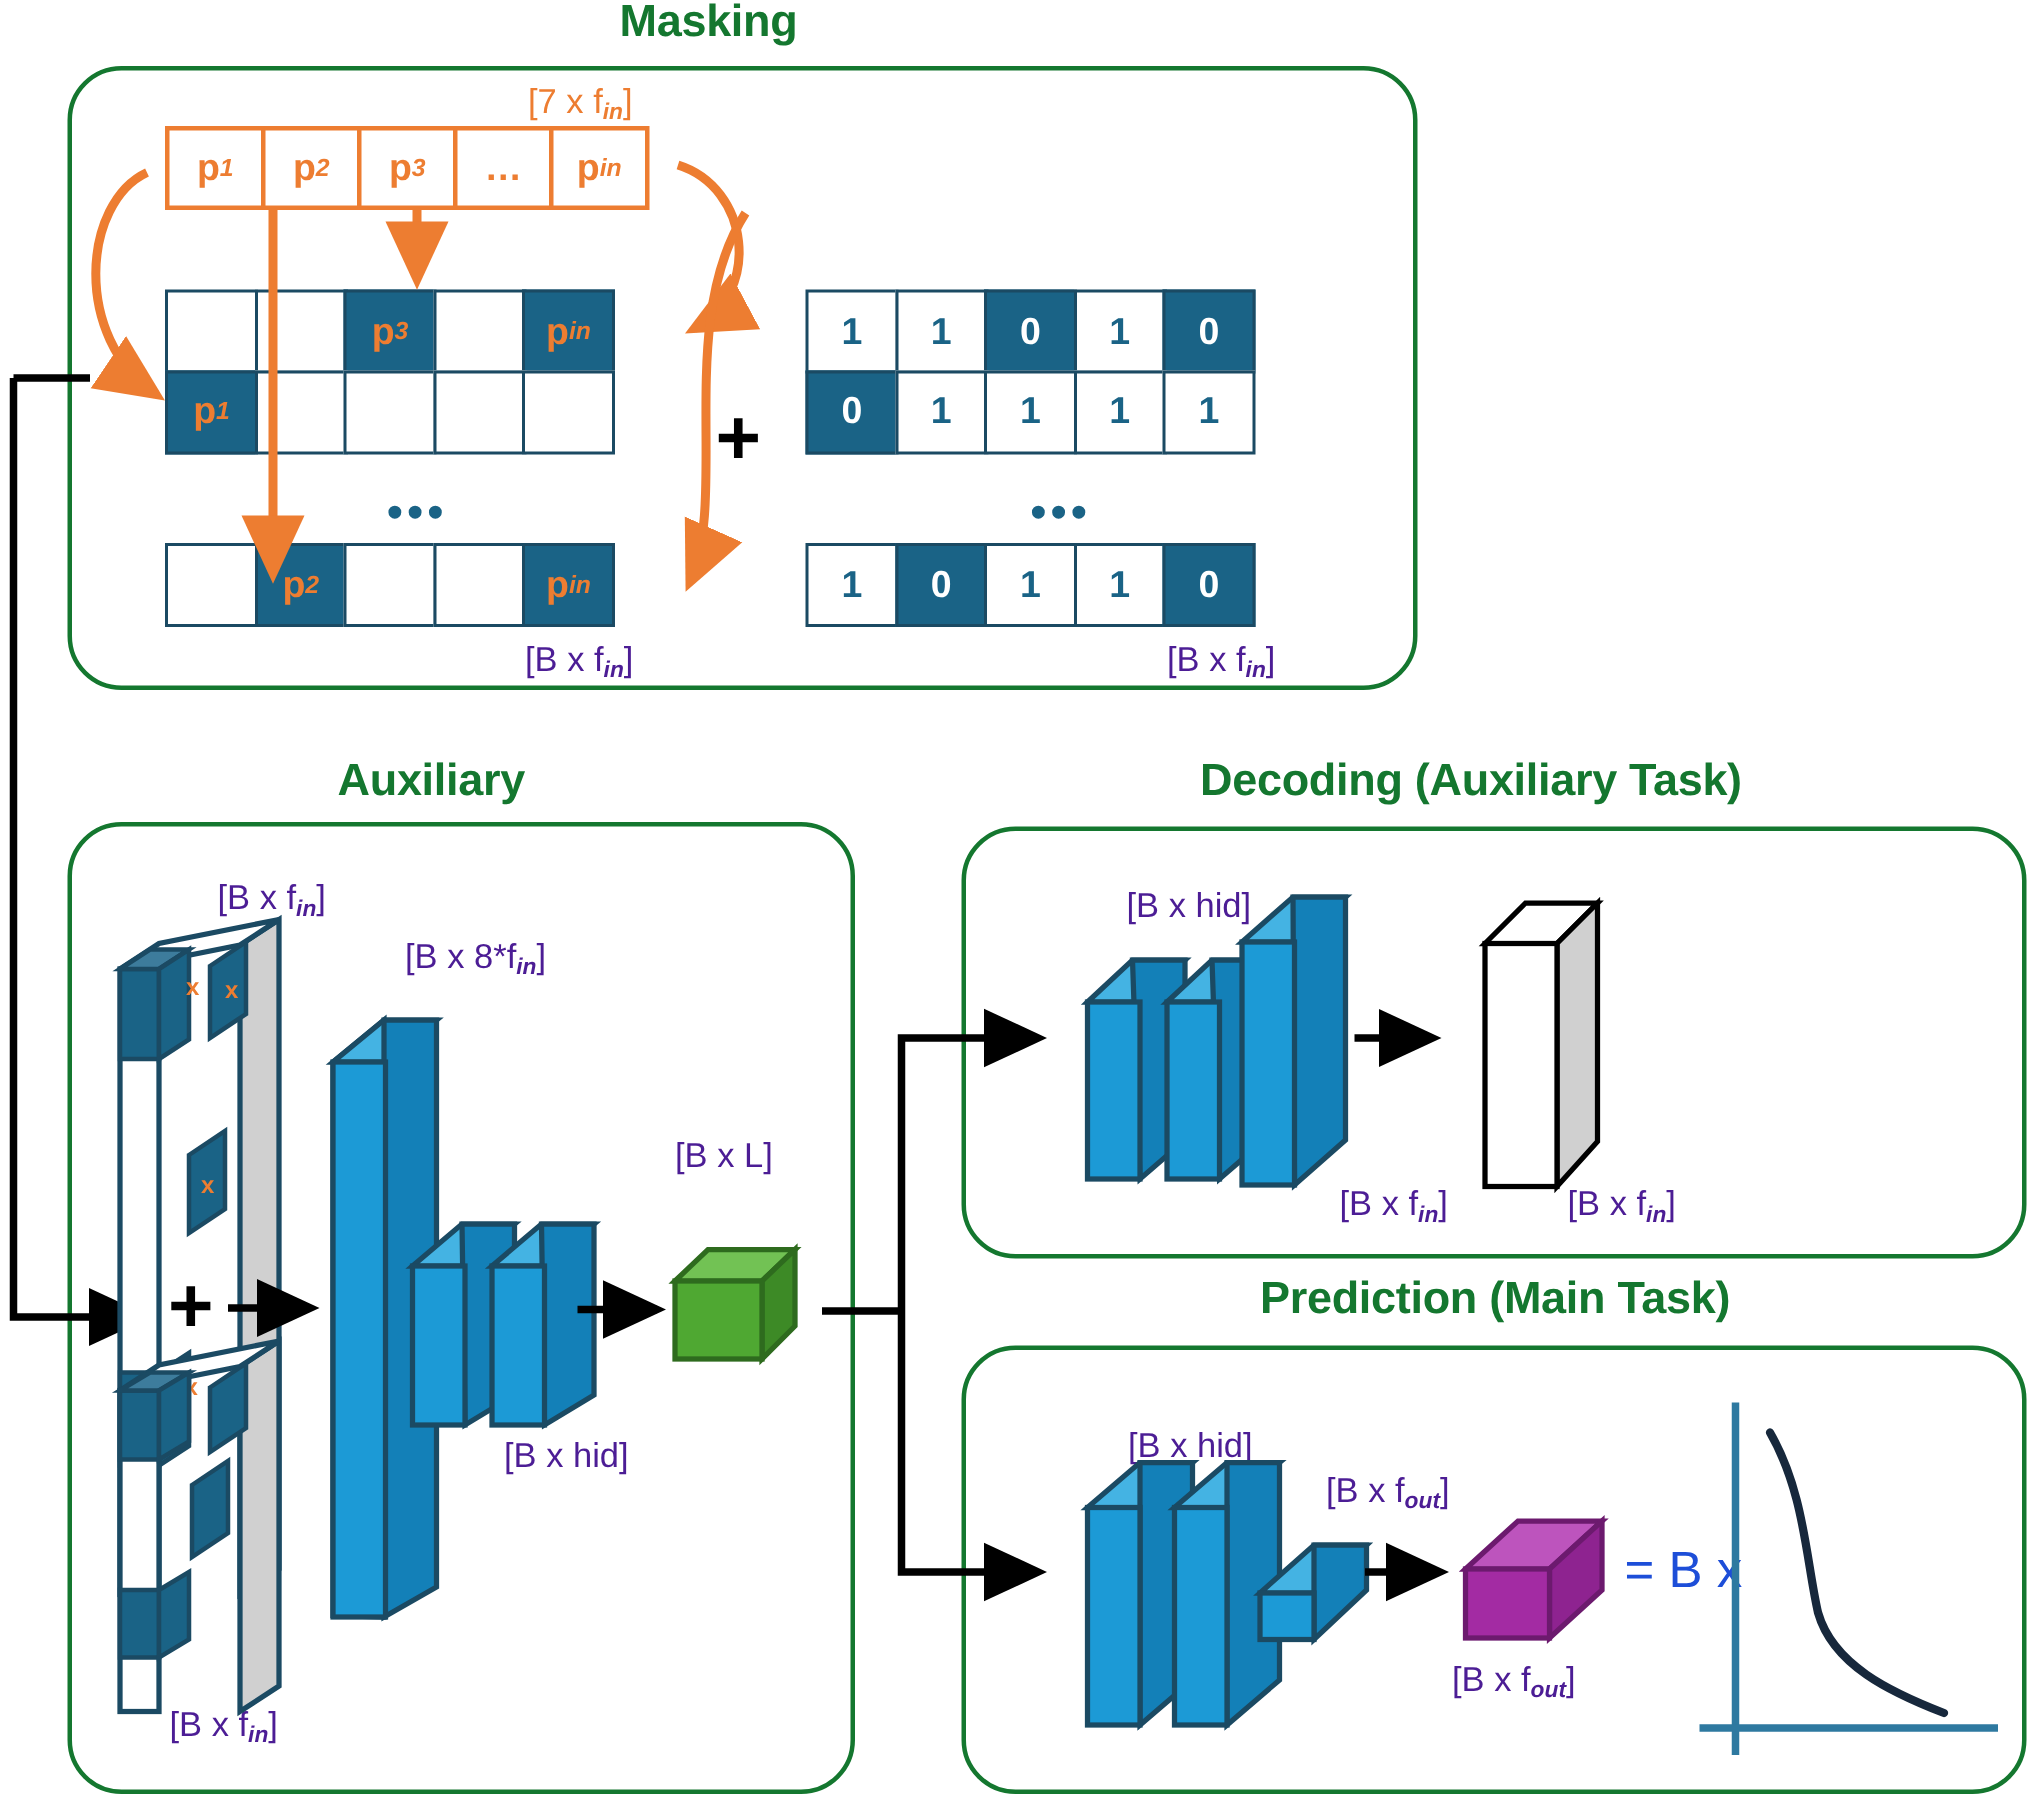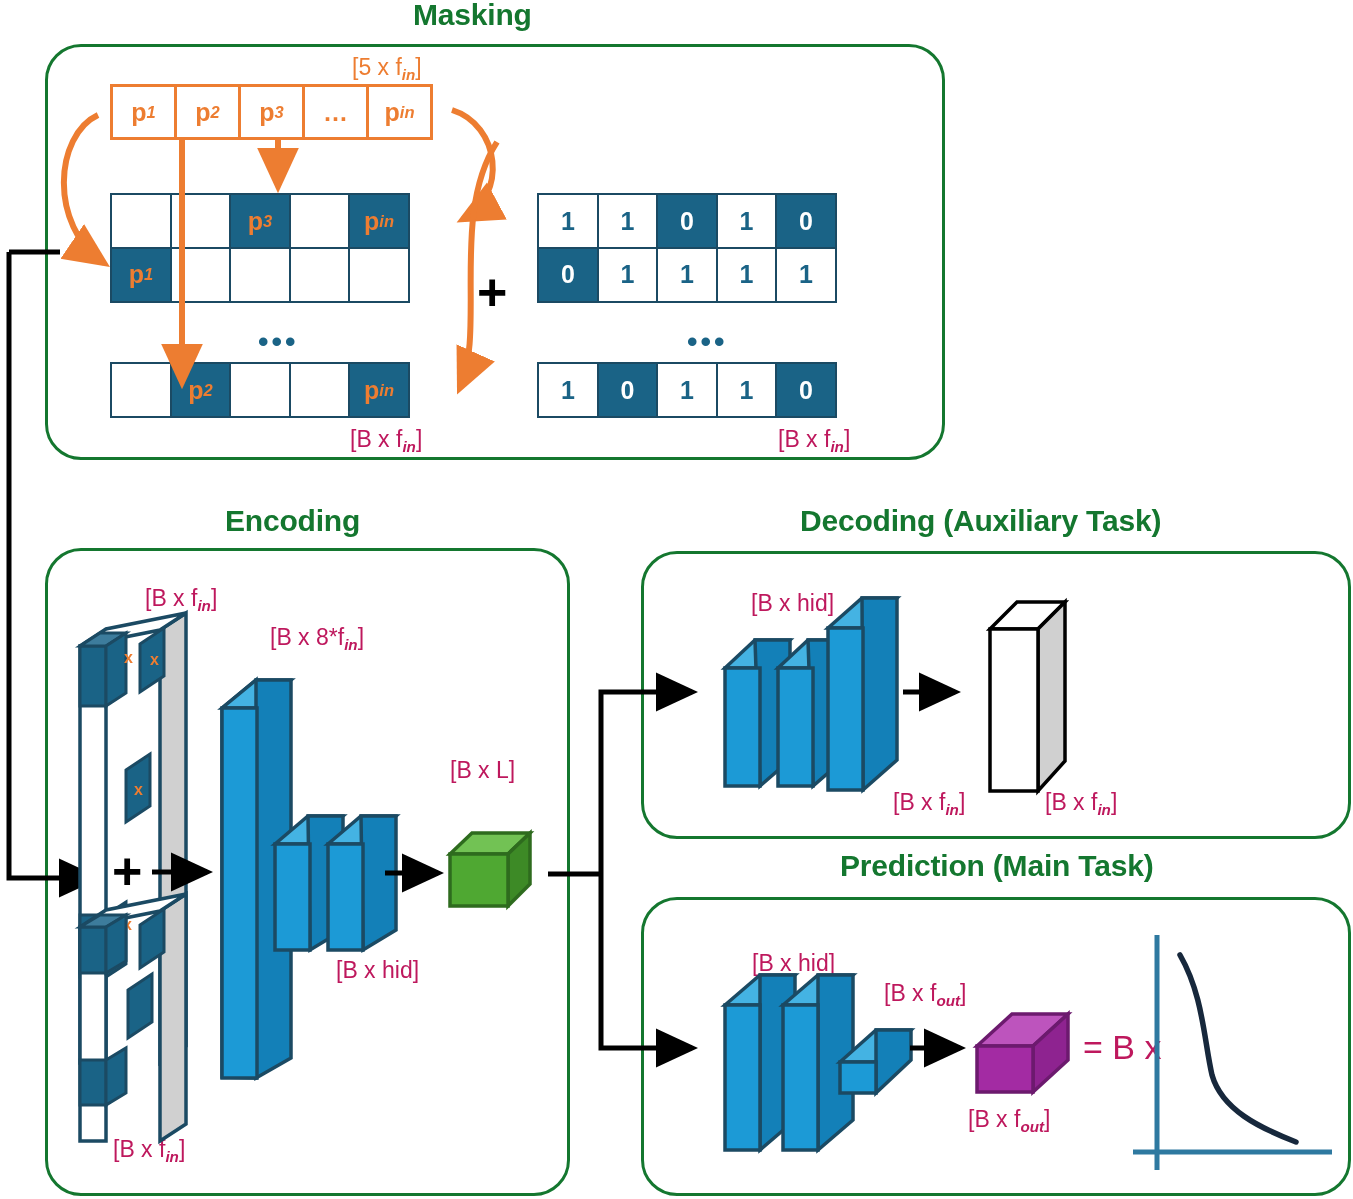--- a/index.html
+++ b/index.html
@@ -35,21 +35,21 @@
   .pvec{position:absolute;display:flex;}
   .pcell{
     width:67px;height:56px;border:3px solid #ED7D31;margin-left:-3px;
     display:flex;align-items:center;justify-content:center;
     color:#ED7D31;font-weight:bold;font-size:25px;background:#fff;
     box-sizing:border-box;
   }
   .pcell:first-child{margin-left:0;}
   .sub{font-size:0.66em;vertical-align:-0.30em;font-weight:bold;font-style:italic;}
   .lbl{
-    position:absolute;font-size:23px;color:#be185d;white-space:nowrap;
+    position:absolute;font-size:23px;color:#4c1d95;white-space:nowrap;
     font-family:"Liberation Sans", sans-serif;
   }
   .lbl.orange{color:#ED7D31;}
 
   
   .grid{position:absolute;display:flex;flex-direction:column;}
   .grow{display:flex;margin-top:-2.5px;}
   .grow:first-child{margin-top:0;}
   .gcell{
     width:62px;height:56px;border:2.5px solid #1B4A63;margin-left:-2.5px;
@@ -63,41 +63,41 @@
   .gcell.zero{color:#ffffff;}
   .dots{
     position:absolute;color:#1A6386;font-weight:bold;font-size:30px;
     letter-spacing:3px;
   }
   .plus{
     position:absolute;color:#000;font-weight:bold;font-size:52px;
     line-height:1;font-family:"Liberation Sans", sans-serif;
   }
   .eqbx{
-    position:absolute;color:#be185d;font-size:34px;font-weight:normal;
+    position:absolute;color:#1d4ed8;font-size:34px;font-weight:normal;
     white-space:nowrap;
   }
 </style>
 </head>
 <body>
 
 <div class="stage">
 
   <div class="sect-title masking">Masking</div>
-  <div class="sect-title encoding">Encoding</div>
+  <div class="sect-title encoding">Auxiliary</div>
   <div class="sect-title prediction">Prediction (Main Task)</div>
   <div class="sect-title decoding">Decoding (Auxiliary Task)</div>
 
   <div class="panel" id="panel-masking"></div>
   <div class="panel" id="panel-encoding"></div>
   <div class="panel" id="panel-decoding"></div>
   <div class="panel" id="panel-prediction"></div>
 
   <div class="lbl orange" style="left:352px;top:54px;">
-    <span>[5 x f</span><span class="sub">in</span><span>]</span>
+    <span>[7 x f</span><span class="sub">in</span><span>]</span>
   </div>
 
   <div class="pvec" style="left:110px;top:84px;">
     <div class="pcell">
         <span>p</span>
         <span class="sub">1</span>
       </div>
     <div class="pcell">
         <span>p</span>
         <span class="sub">2</span>

